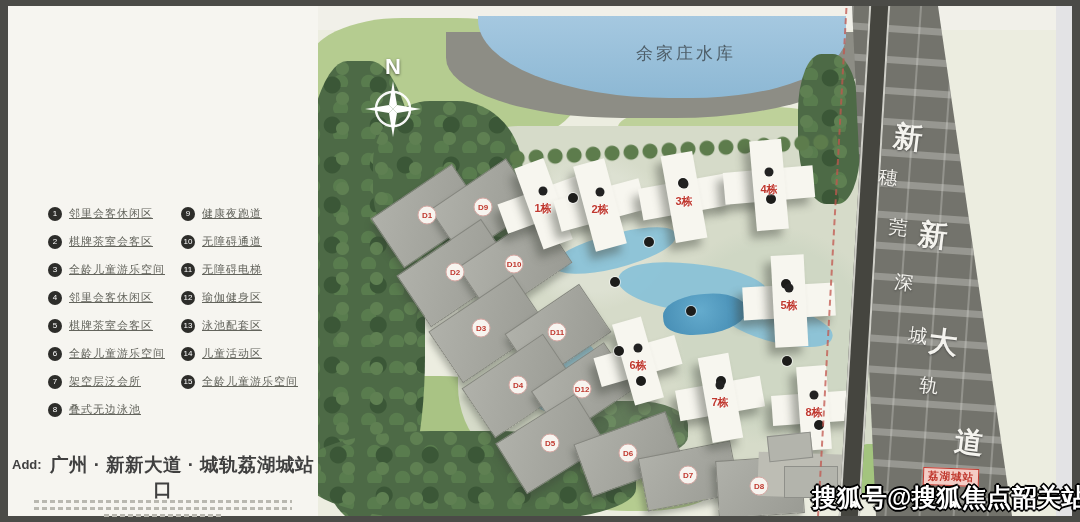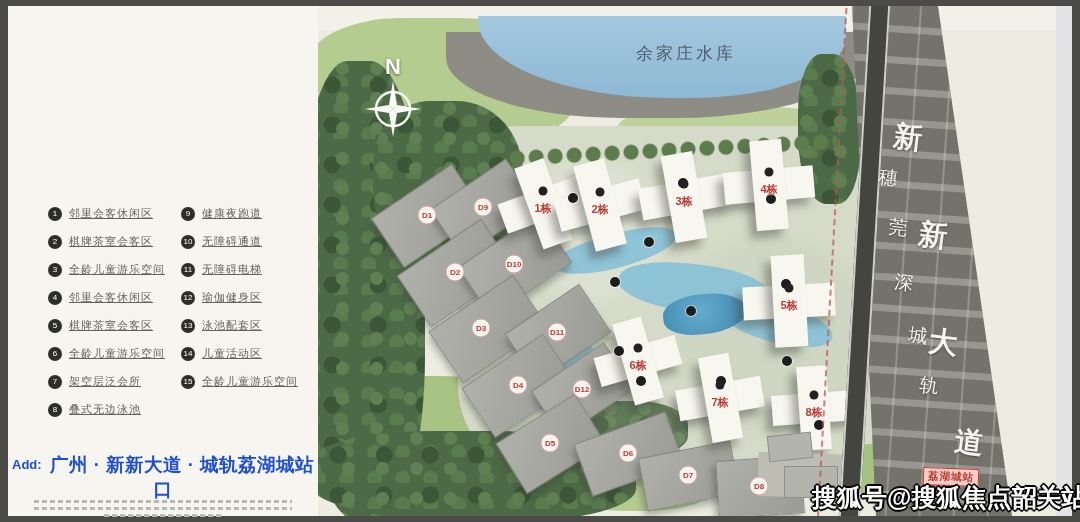--- a/index.html
+++ b/index.html
@@ -14,21 +14,21 @@
   .logo-title{position:relative;margin-top:14px;font-family:"Liberation Serif",serif;font-size:42px;font-weight:700;color:#41504a;letter-spacing:5px;line-height:1;}
   .bird{display:inline-block;vertical-align:middle;margin:0 2px 10px 2px;}
   .logo-sub{margin-top:16px;font-size:15px;letter-spacing:4px;color:#4c554f;}
 
   .legend{position:absolute;left:40px;top:200px;width:250px;display:flex;gap:16px;}
   .legend-col{display:flex;flex-direction:column;gap:13px;width:120px;}
   .legend-item{display:flex;align-items:center;gap:7px;}
   .lnum{flex:0 0 14px;width:14px;height:14px;border-radius:50%;background:#2d2d2a;color:#fff;font-size:8px;line-height:14px;text-align:center;}
   .ltext{font-size:11px;color:#63645c;letter-spacing:1px;white-space:nowrap;text-decoration:underline;}
 
-  .address{position:absolute;left:0;top:446px;width:310px;text-align:center;color:#1d4ed8;}
+  .address{position:absolute;left:0;top:446px;width:310px;text-align:center;color:#404040;}
   .addr-prefix{font-size:13px;font-weight:700;vertical-align:2px;margin-right:4px;}
   .addr-text{font-size:18.5px;font-weight:700;letter-spacing:.5px;}
   .fineprint{position:absolute;left:26px;top:494px;width:258px;}
   .fineline{height:3px;margin-bottom:4px;background:repeating-linear-gradient(90deg,#b9b8b0 0 5px,transparent 5px 8px);}
   .fineline:last-child{width:46%;margin-left:27%;}
 
   
   .map{position:absolute;left:310px;top:0;width:738px;height:510px;background:#ecede0;overflow:hidden;}
   .rightstrip{position:absolute;left:1048px;top:0;width:16px;height:510px;background:#e3e3e5;}
 

